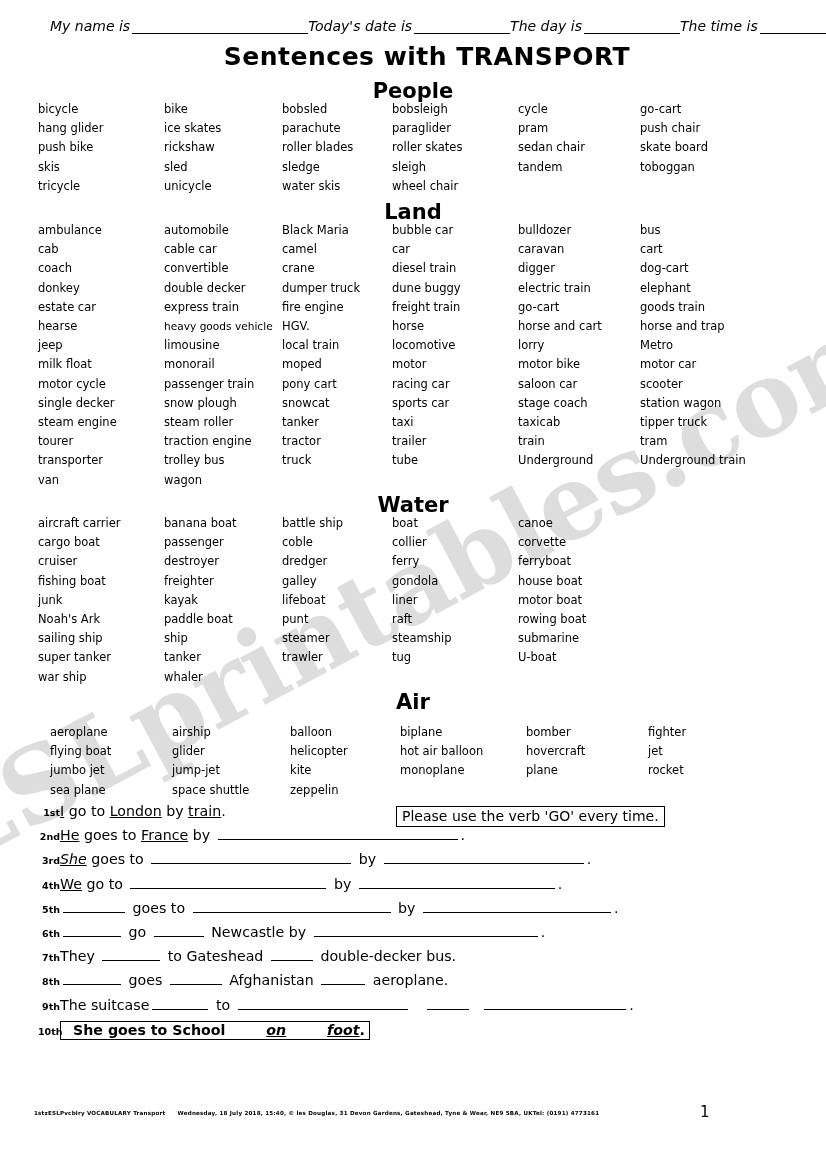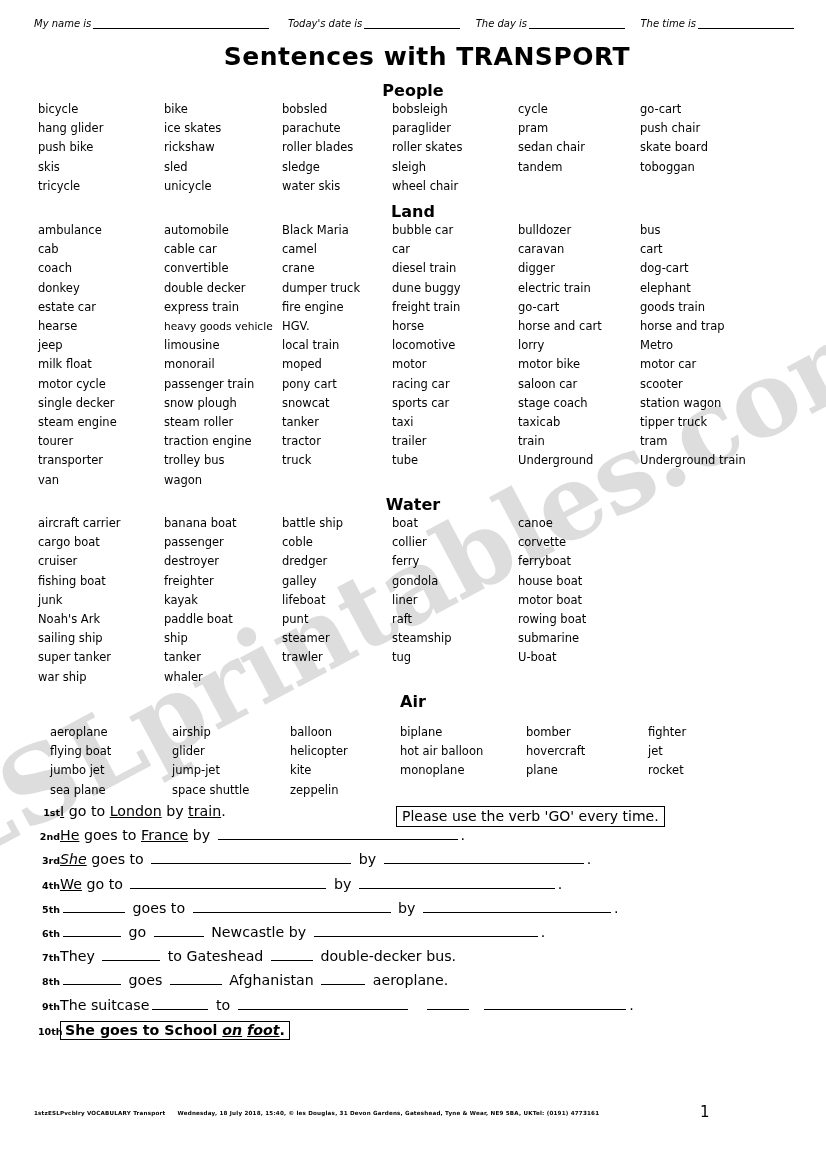--- a/index.html
+++ b/index.html
@@ -36,28 +36,28 @@
     z-index: 1;
     pointer-events: none;
     user-select: none;
   }
 
   .content { position: relative; z-index: 3; }
 
   
   .topline {
     position: absolute;
-    left: 34px;
+    left: 50px;
     top: 18px;
     width: 760px;
     display: flex;
     align-items: flex-start;
     font-family: "DejaVu Sans", sans-serif;
     font-style: italic;
-    font-size: 10px;
+    font-size: 14px;
     white-space: nowrap;
   }
   .topfield { display: flex; align-items: flex-end; }
   .topfield .lbl { padding-right: 2px; }
   .topfield .rule {
     display: inline-block;
     border-bottom: 1px solid #000;
     height: 9px;
   }
   .r-name  { width: 176px; }
@@ -79,21 +79,21 @@
     font-weight: 700;
     font-size: 25px;
     letter-spacing: 0.5px;
   }
 
   
   .sec-head {
     text-align: center;
     font-family: "DejaVu Sans", sans-serif;
     font-weight: 700;
-    font-size: 16px;
+    font-size: 21px;
     margin: 0;
     padding: 0;
     line-height: 18px;
   }
 
   
   .wordgrid {
     display: grid;
     grid-template-columns: 126px 118px 110px 126px 122px 140px;
     column-gap: 0px;
@@ -158,21 +158,21 @@
     font-size: 14px;
     font-weight: 500;
     white-space: nowrap;
   }
   .boxed-answer {
     border: 1px solid #000;
     padding: 0px 4px 1px 4px;
     font-weight: 700;
     font-size: 14.2px;
   }
-  .boxed-answer .bi { font-style: italic; text-decoration: underline; }
+  .boxed-answer .bi { font-style: italic; text-decoration: underline; margin-left: 36px; }
 
   
   .footer {
     position: absolute;
     left: 34px;
     top: 1110px;
     font-family: "DejaVu Sans", sans-serif;
     font-size: 5.6px;
     font-weight: 700;
     letter-spacing: 0.2px;
@@ -561,21 +561,21 @@
             <span class="blank" style="width: 170px;"></span>
             <span style="white-space: pre;">   </span>
             <span class="blank" style="width: 42px;"></span>
             <span style="white-space: pre;">  </span>
             <span class="blank" style="width: 142px;"></span>
             <span style="white-space: pre;">.</span>
           </div>
         </div>
         <div class="exrow">
           <div class="ord">10th</div>
-          <div class="boxed-answer"><span style="white-space: pre;">She goes to School </span><span class="bi">on</span><span style="white-space: pre;"> </span><span class="bi">foot</span><span>.</span></div>
+          <div class="boxed-answer"><span style="white-space: pre; margin-left: 8px;">She goes to School </span><span class="bi">on</span><span style="white-space: pre;"> </span><span class="bi">foot</span><span>.</span></div>
         </div>
       </div>
 
     <div class="footer">
       <span class="ftag">1stzESLPvcblry VOCABULARY Transport</span>
       <span>Wednesday, 18 July 2018, 15:40, © les Douglas, 31 Devon Gardens, Gateshead, Tyne &amp; Wear, NE9 5BA, UKTel: (0191) 4773161</span>
     </div>
 
     <div class="pagenum">1</div>
 

